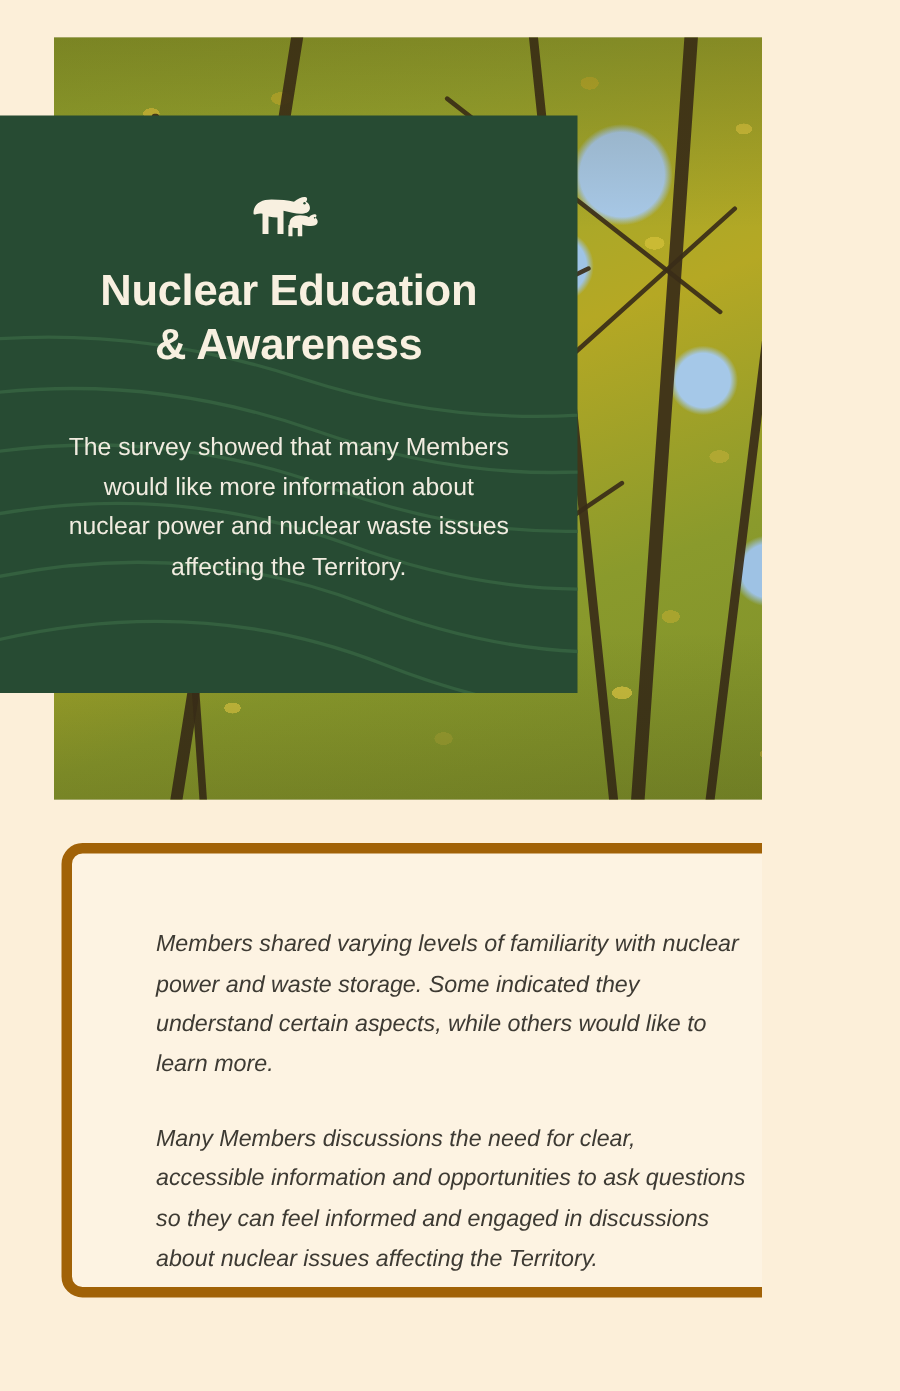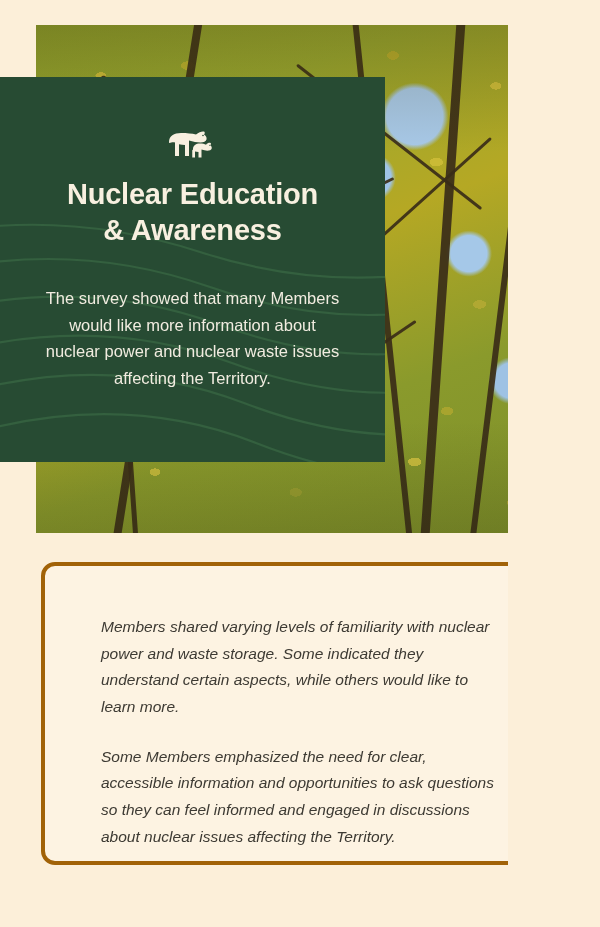--- a/index.html
+++ b/index.html
@@ -151,21 +151,21 @@
 
   
   .quote-card {
     position: absolute;
     left: 41px;
     top: 562px;
     width: 519px;
     height: 303px;
     box-sizing: border-box;
     background: #fdf3e2;
-    border: 4px solid #a16207;
+    border: 7px solid #a16207;
     border-radius: 14px;
     padding: 48px 56px;
   }
   .quote-para {
     color: #3d3a33;
     font-size: 15.5px;
     font-style: italic;
     line-height: 1.72;
     margin: 0;
   }
@@ -230,16 +230,16 @@
       </svg>
 
       <h1 class="panel-title">Nuclear Education
 &amp; Awareness</h1>
       <p class="panel-body">The survey showed that many Members would like more information about nuclear power and nuclear waste issues affecting the Territory.</p>
     </div>
   </div>
 
   <div class="quote-card">
     <p class="quote-para">Members shared varying levels of familiarity with nuclear power and waste storage. Some indicated they understand certain aspects, while others would like to learn more.</p>
-    <p class="quote-para">Some Members emphasized the need for clear, accessible information and opportunities to ask questions so they can feel informed and engaged in discussions about nuclear issues affecting the Territory.</p>
+    <p class="quote-para">Many Members discussions the need for clear, accessible information and opportunities to ask questions so they can feel informed and engaged in discussions about nuclear issues affecting the Territory.</p>
   </div>
 
 </div>
 
 </body></html>

